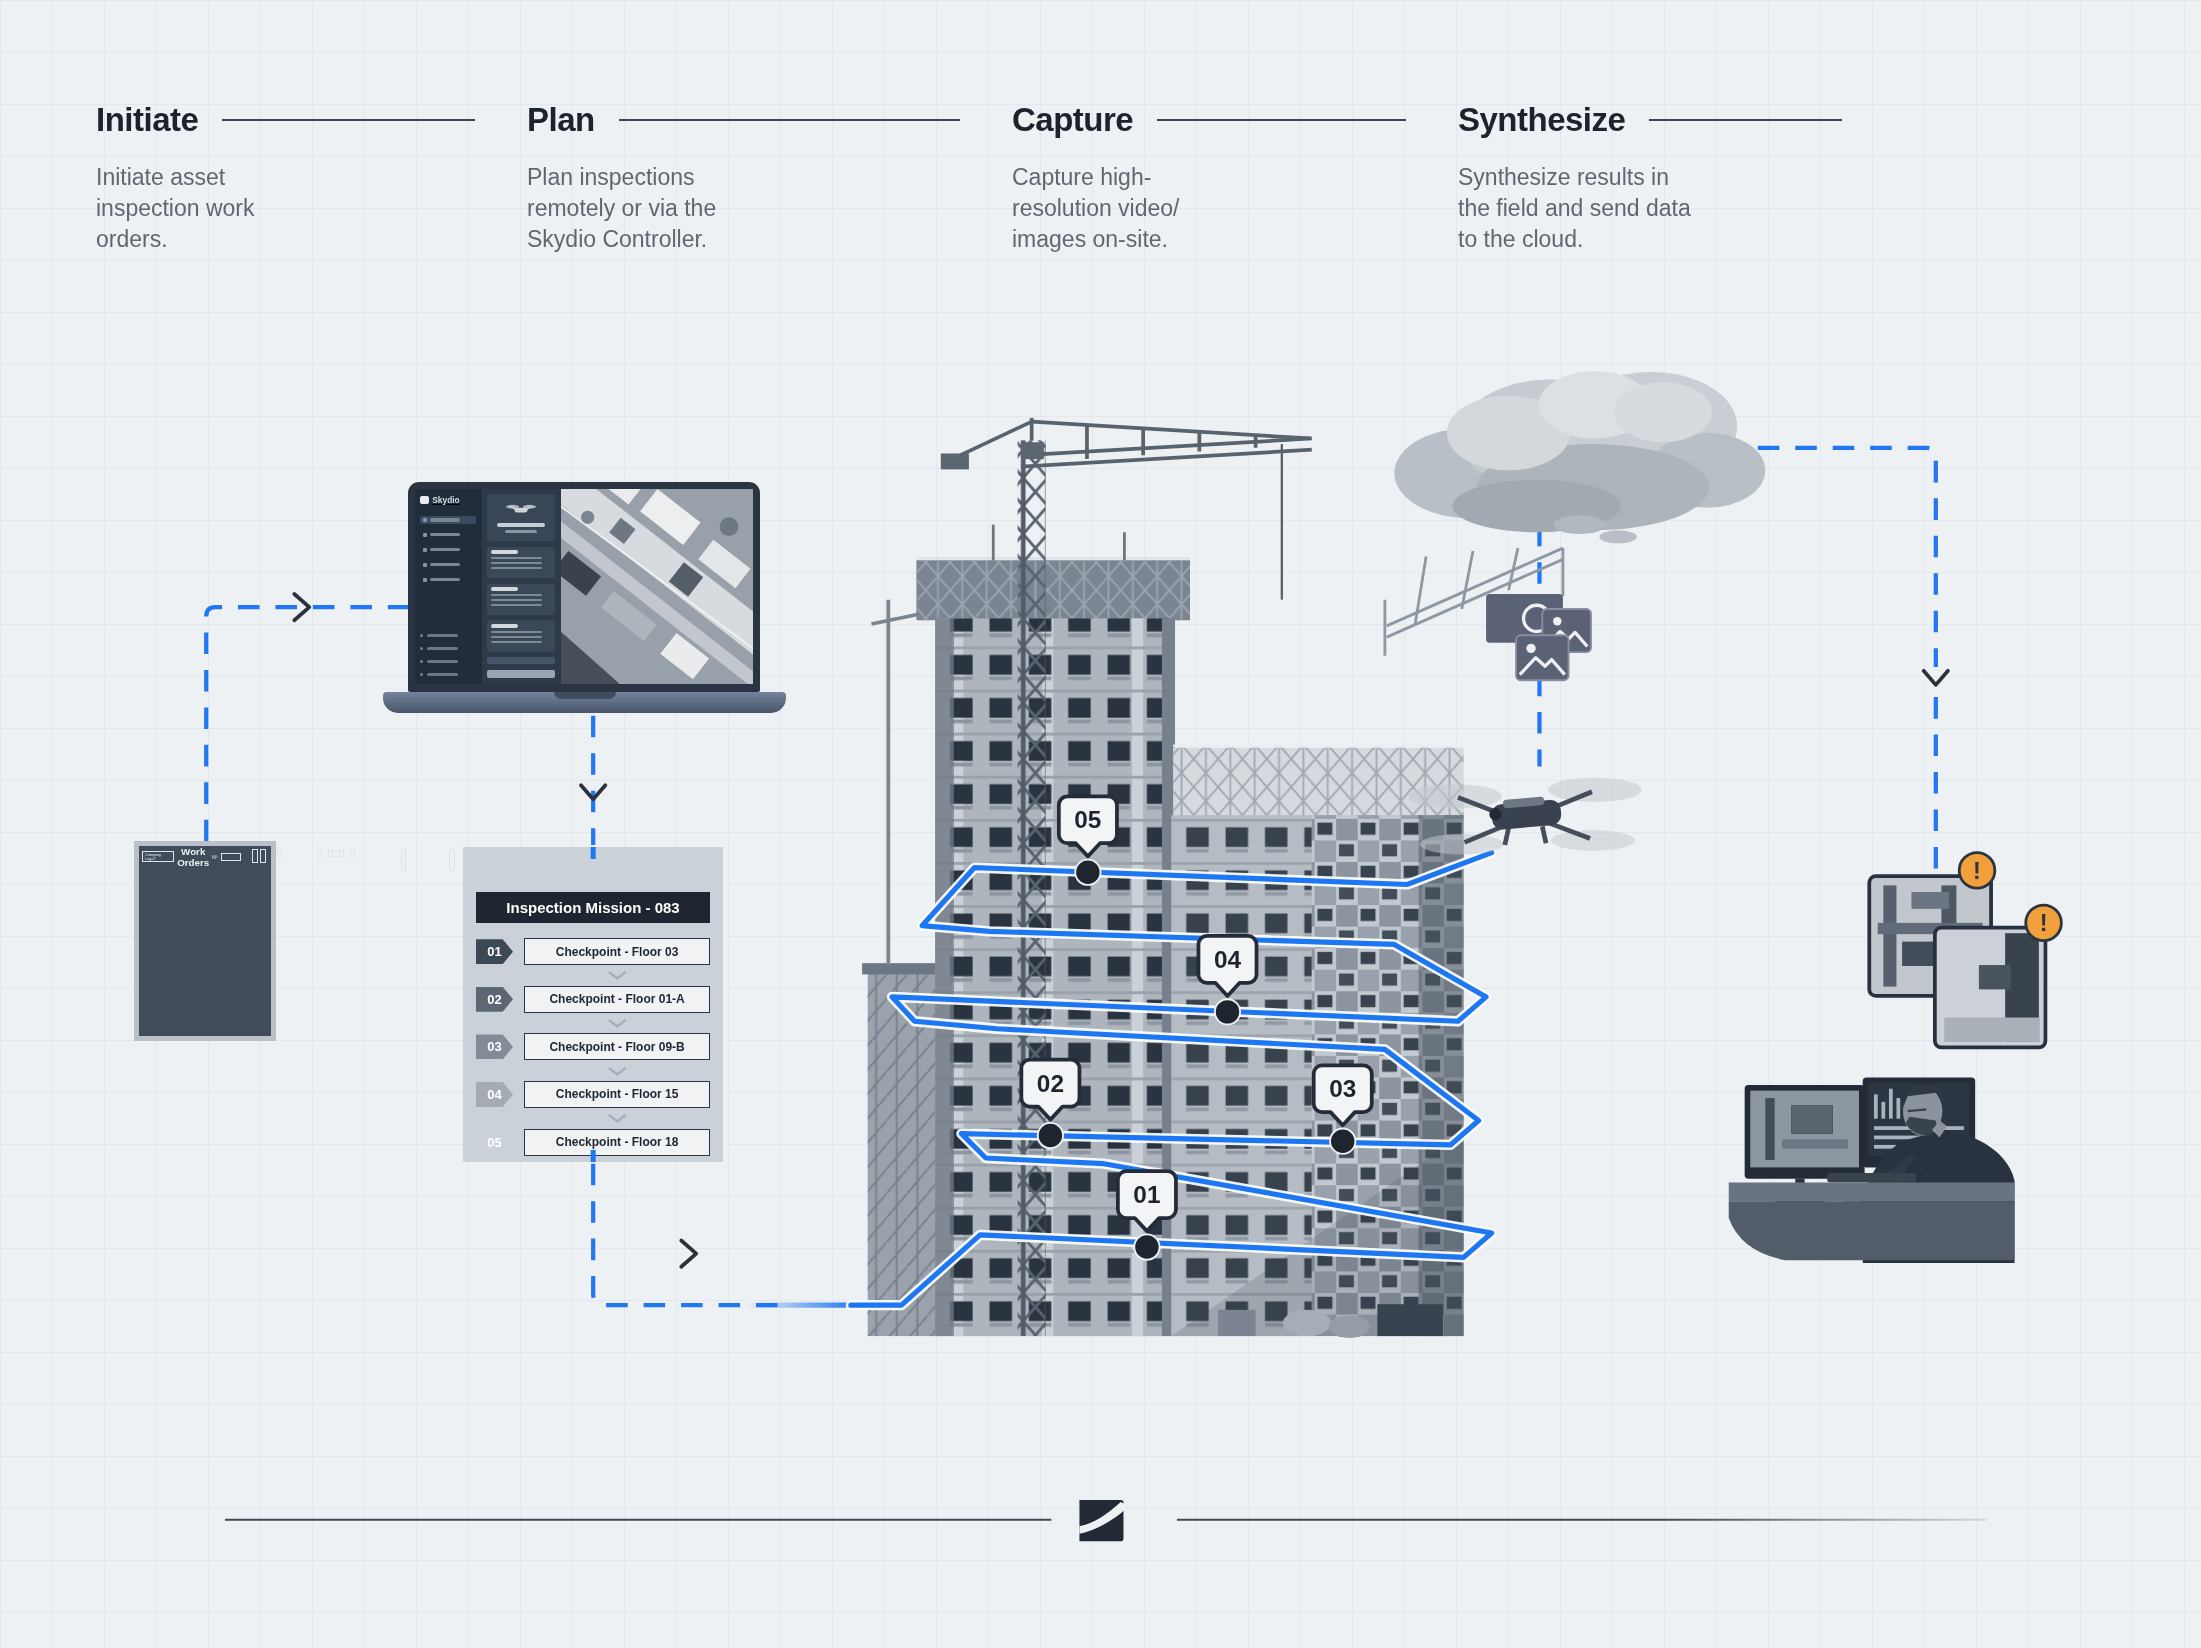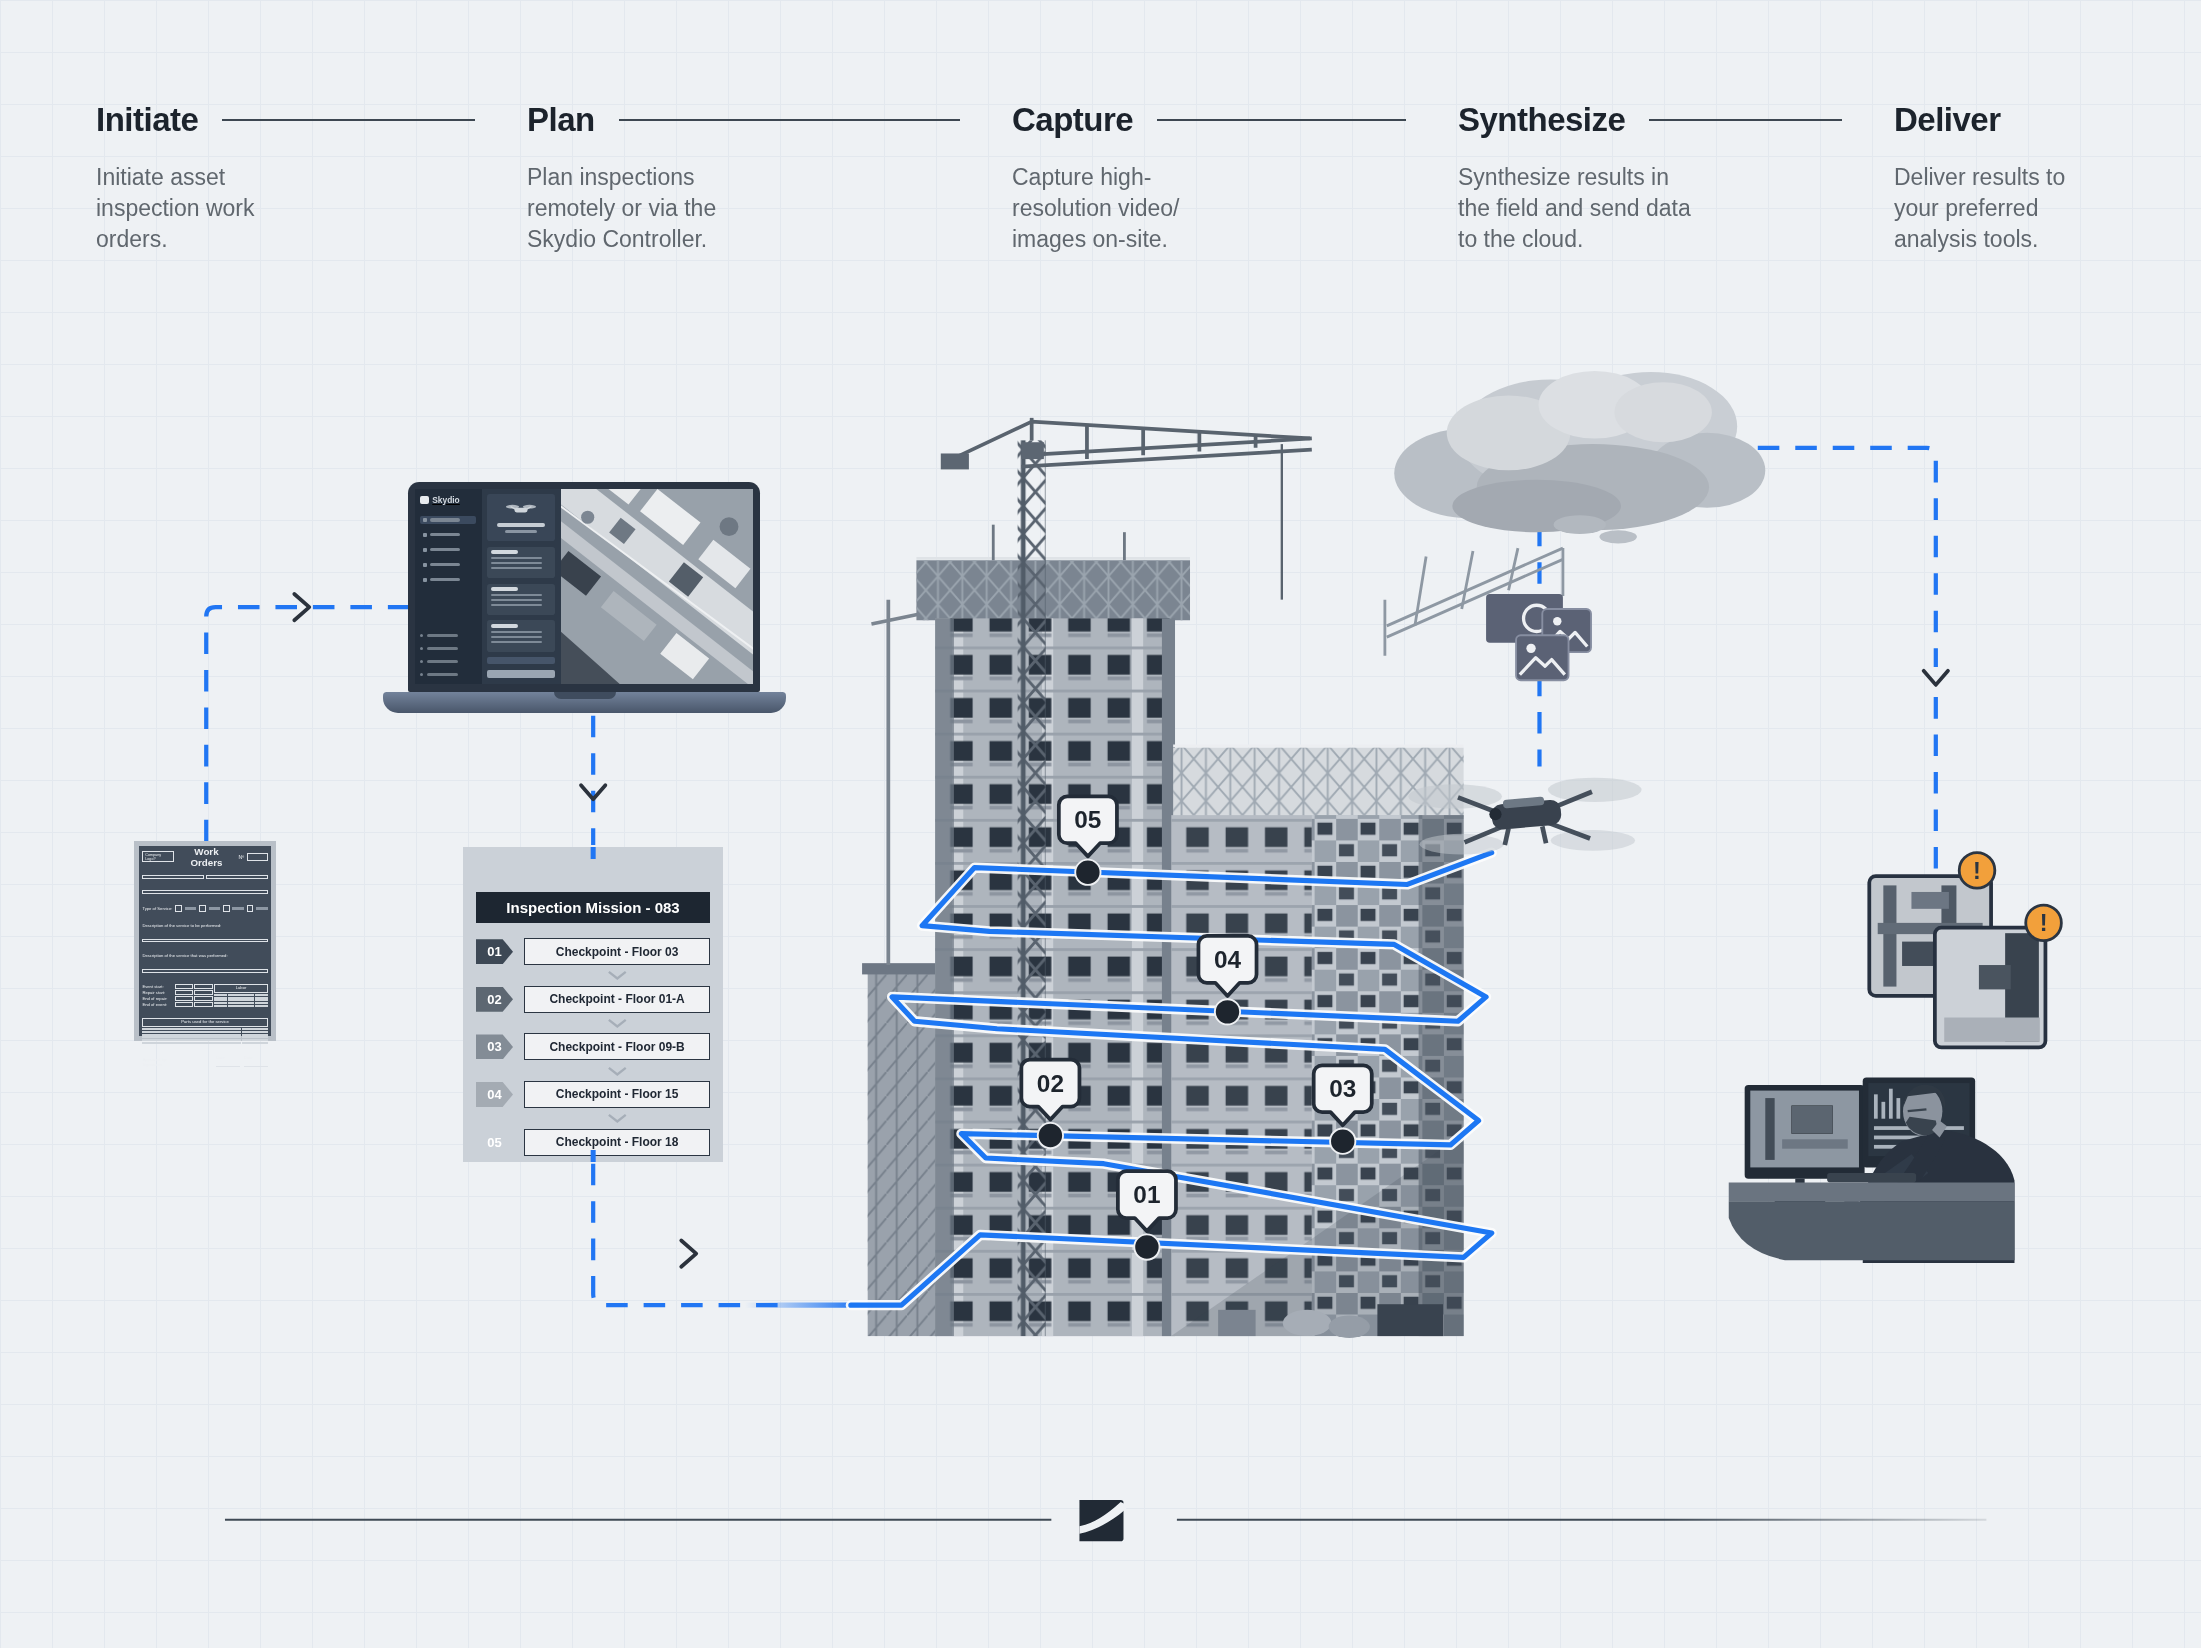--- a/index.html
+++ b/index.html
@@ -42,21 +42,21 @@
   .m-box{flex:1;height:25px;background:#f1f2f4;border:1.9px solid #2b3542;
     display:flex;align-items:center;justify-content:center;
     font-size:12px;font-weight:700;color:#202834;}
   .m-chevron{height:20.6px;display:flex;align-items:center;justify-content:center;padding-left:49px;}
   .m-item:last-of-type .m-chevron{display:none;}
 
   
   .wo{position:absolute;left:134px;top:841px;width:142px;height:200px;background:#b9c0c8;
     padding:4.7px;box-sizing:border-box;}
   .wo-in{background:#414c5a;width:100%;height:100%;box-sizing:border-box;padding:3.7px;
-    display:flex;flex-direction:column;gap:11px;color:#eceff2;font-size:4.2px;}
+    display:flex;flex-direction:row;gap:11px;color:#eceff2;font-size:4.2px;}
   .wo-cell{border:0.9px solid #dfe3e8;box-sizing:border-box;padding:0.9px 1.9px;overflow:hidden;}
   .wo-top{display:flex;align-items:center;gap:2.8px;height:15px;}
   .wo-logo{width:32px;height:11.2px;font-size:3.7px;display:flex;align-items:center;justify-content:center;}
   .wo-title{flex:1;text-align:center;font-size:9.8px;font-weight:700;}
   .wo-no{font-size:5.2px;}
   .wo-nobox{width:20.6px;height:8.4px;}
   .wo-r2{display:flex;gap:1.9px;height:14px;}
   .wo-r2 .wo-cell{flex:1;}
   .wo-thin{height:7.5px;}
   .wo-tos{display:flex;align-items:center;gap:2.8px;height:8.4px;}
@@ -404,26 +404,20 @@
     </div>
     <p style="width:242px;">Synthesize results in the field and send data to the cloud.</p>
   </div>
   <div class="phase" style="left:1012px;width:437px;">
     <div class="phase-head">
       <h2>Capture</h2>
       <div class="rule"></div>
     </div>
     <p style="width:201px;">Capture high-resolution video/ images on-site.</p>
   </div>
-  <div class="phase" style="left:1894px;width:262px;">
-    <div class="phase-head">
-      <h2>Deliver</h2>
-    </div>
-    <p style="width:173px;">Deliver results to your preferred analysis tools.</p>
-  </div>
 
   <div class="wo">
     <div class="wo-in">
       <div class="wo-top">
         <div class="wo-cell wo-logo">Company Logo?</div>
         <div class="wo-title">Work Orders</div>
         <div class="wo-no">Nº</div>
         <div class="wo-cell wo-nobox"></div>
       </div>
       <div class="wo-r2">

